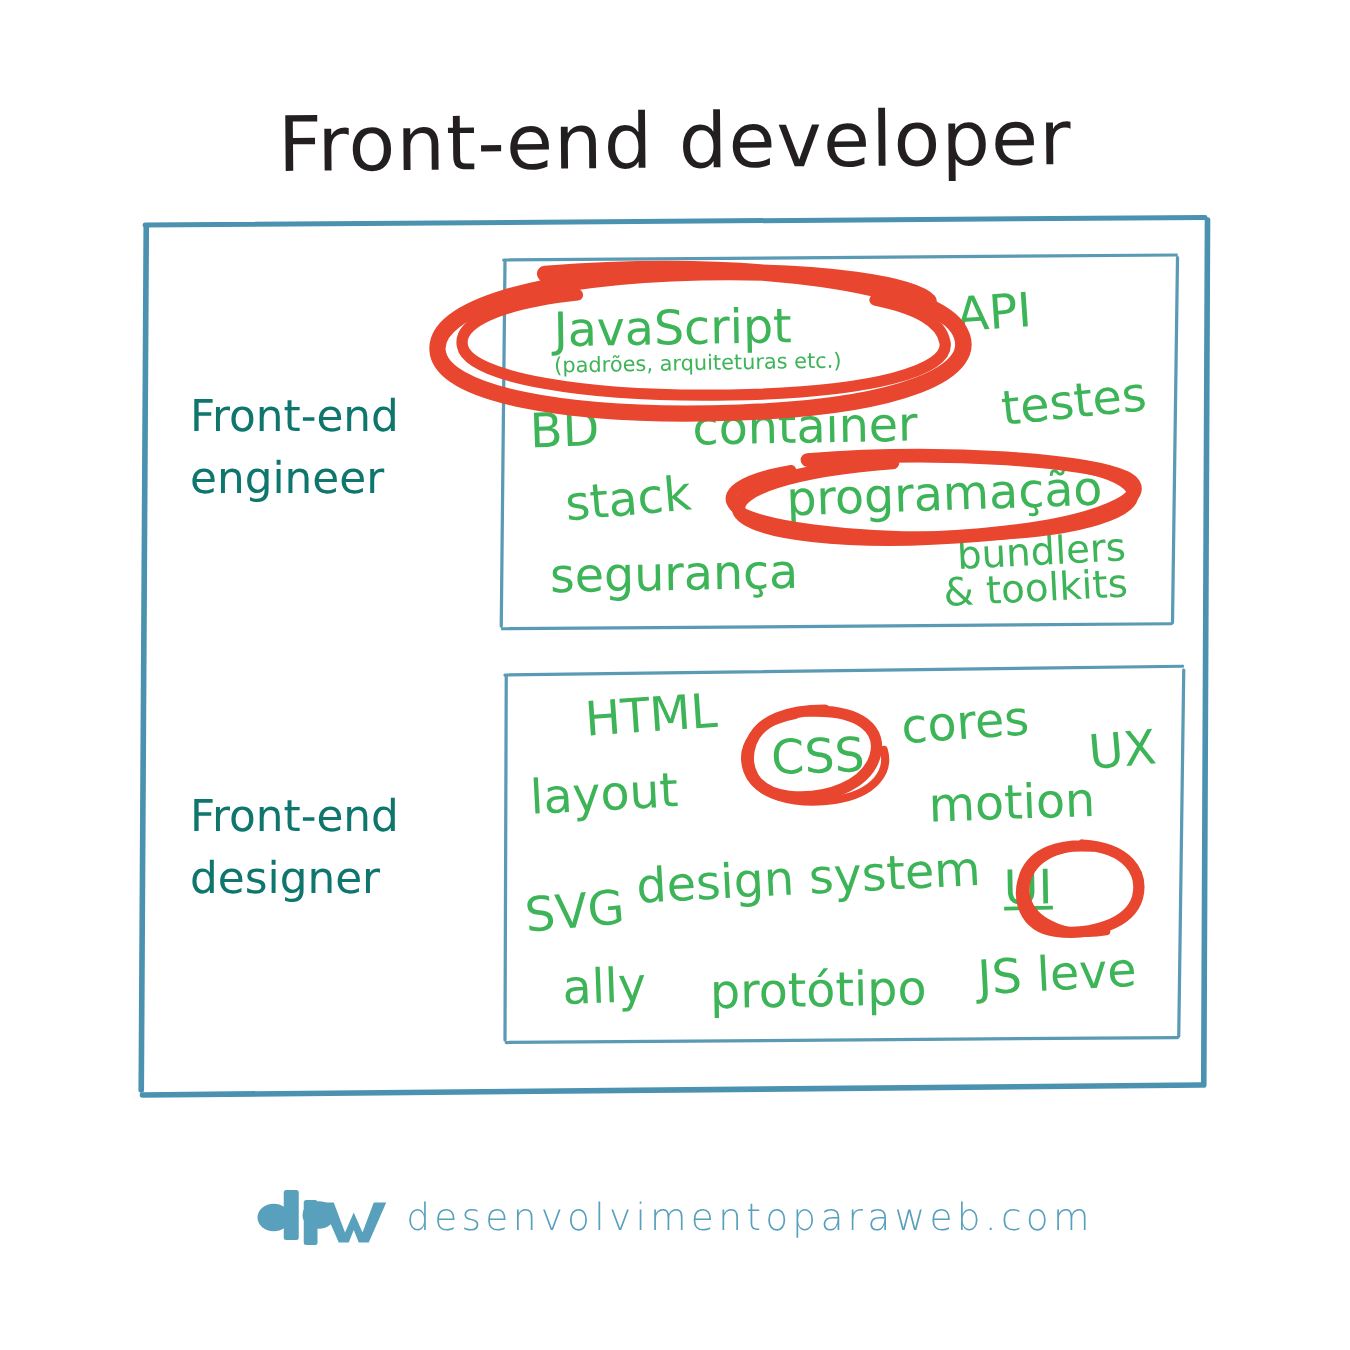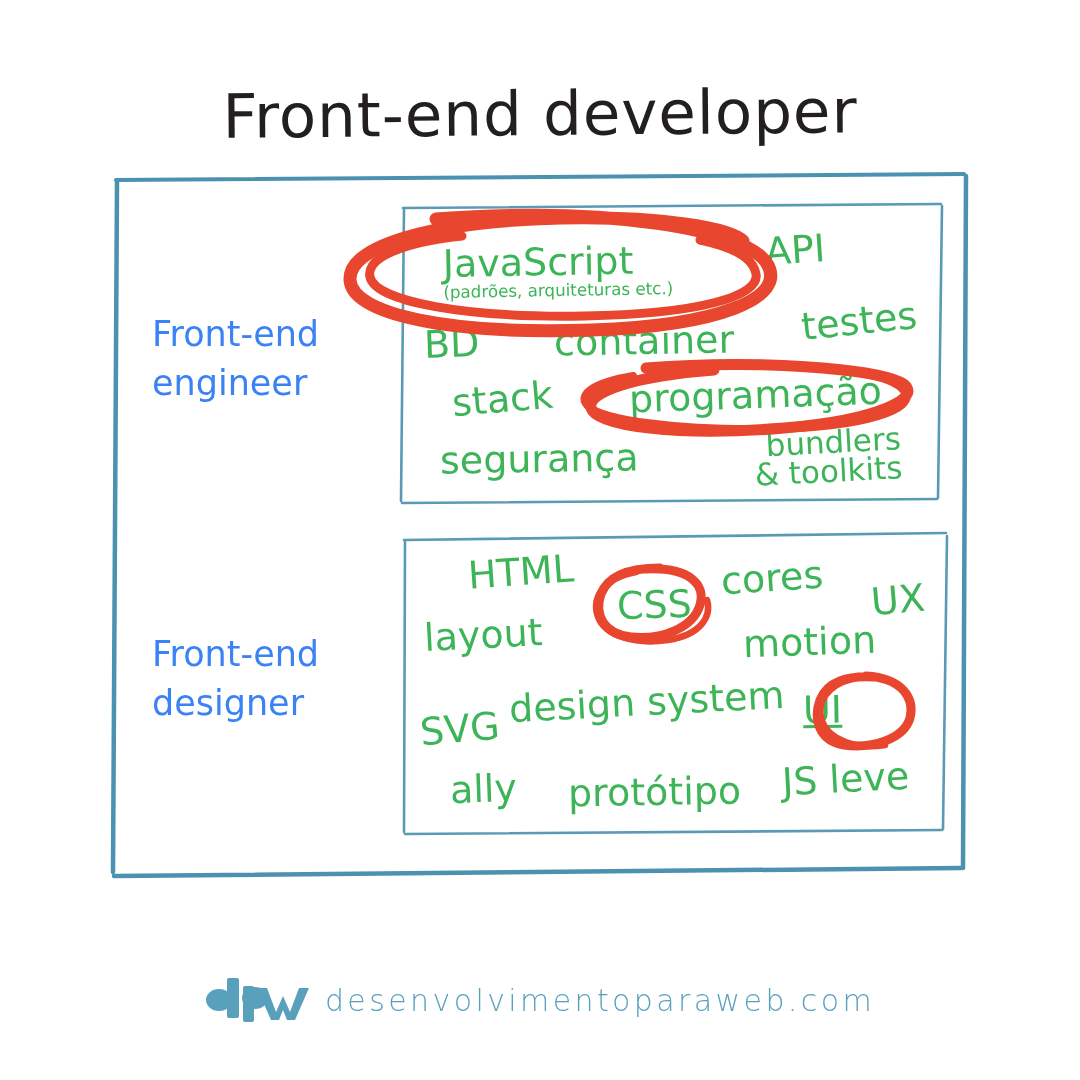--- a/index.html
+++ b/index.html
@@ -42,21 +42,21 @@
   }
   #inklayer { z-index: 6; }
   #framelayer { z-index: 1; }
 
   
   .role-label {
     position: absolute;
     font-family: "DejaVu Sans", sans-serif;
     font-size: 35px;
     line-height: 49px;
-    color: #3b82f6;
+    color: #0f766e;
     z-index: 3;
     white-space: pre-line;
   }
   #role-engineer { left: 152px; top: 310px; }
   #role-designer { left: 152px; top: 630px; }
 
   
   .skill {
     position: absolute;
     color: #3cb457;
@@ -74,21 +74,21 @@
   .skill .l2 {
     display: block;
     line-height: 0.95em;
     text-align: right;
   }
 
   
   #footer {
     position: absolute;
     left: 0;
-    top: 976px;
+    top: 950px;
     width: 1080px;
     display: flex;
     align-items: center;
     justify-content: center;
     gap: 12px;
     z-index: 5;
   }
   #footer-logo { display: block; }
   #footer-url {
     font-family: "DejaVu Sans", sans-serif;

